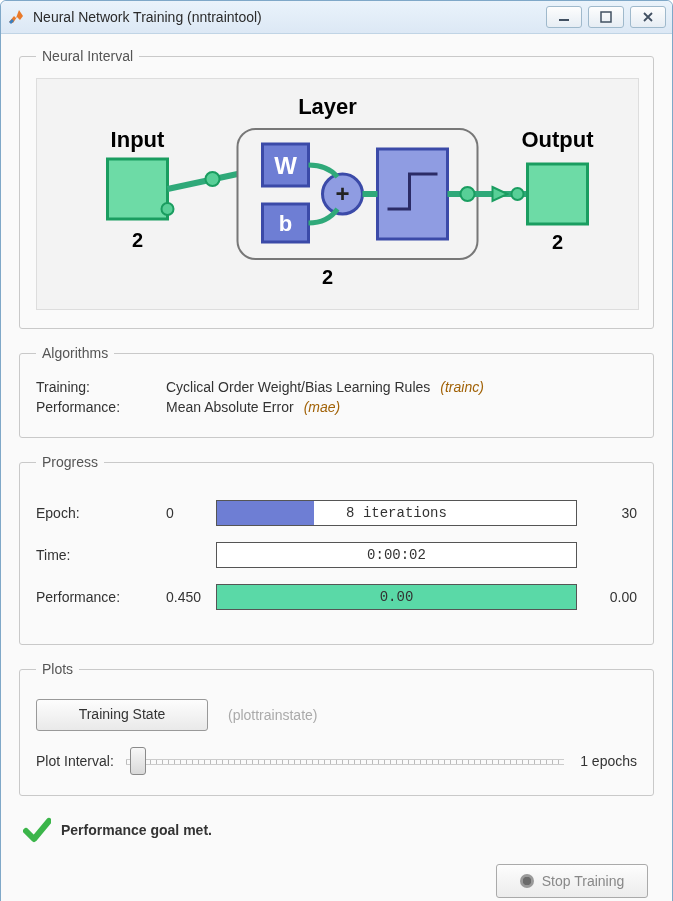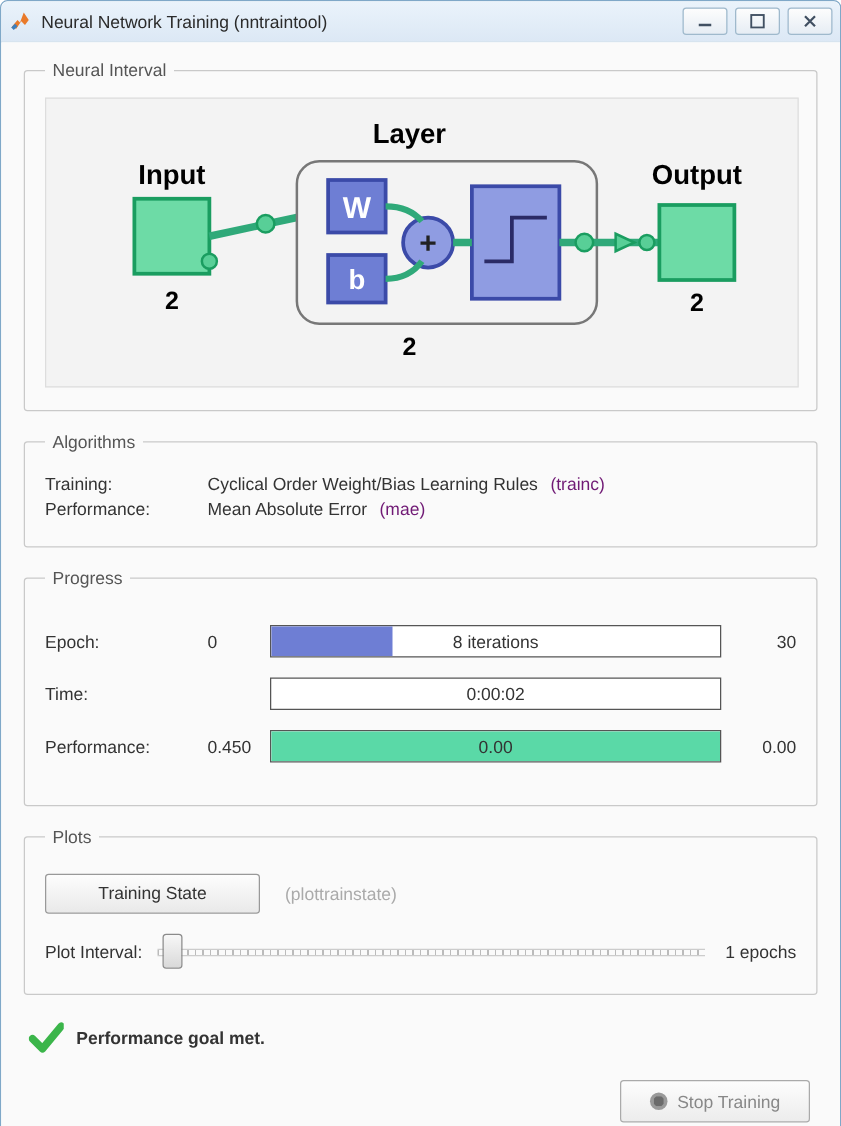--- a/index.html
+++ b/index.html
@@ -71,36 +71,37 @@
     height: 230px;
     background: #f3f3f3;
     border: 1px solid #ddd;
   }
   .diagram svg { display: block; }
 
   
   .algo-row { display: flex; margin: 4px 0; }
   .algo-label { width: 130px; color: #333; }
   .algo-val { color: #333; }
-  .algo-hint { color: #701a75; margin-left: 10px; }
+  .algo-hint { color: #a16207; margin-left: 10px; font-style: italic; }
 
   
   .prog-row { display: flex; align-items: center; margin: 16px 0; }
   .prog-label { width: 130px; }
   .prog-start { width: 50px; text-align: left; }
   .prog-bar {
     flex: 1;
     height: 24px;
     border: 1px solid #555;
     position: relative;
     background: #fff;
     display: flex;
     align-items: center;
     justify-content: center;
     overflow: hidden;
+    font-family: Liberation Mono, monospace;
   }
   .prog-bar .fill {
     position: absolute;
     top: 0; left: 0; bottom: 0;
     z-index: 0;
   }
   .prog-bar .label {
     position: relative;
     z-index: 1;
     font-size: 14px;

